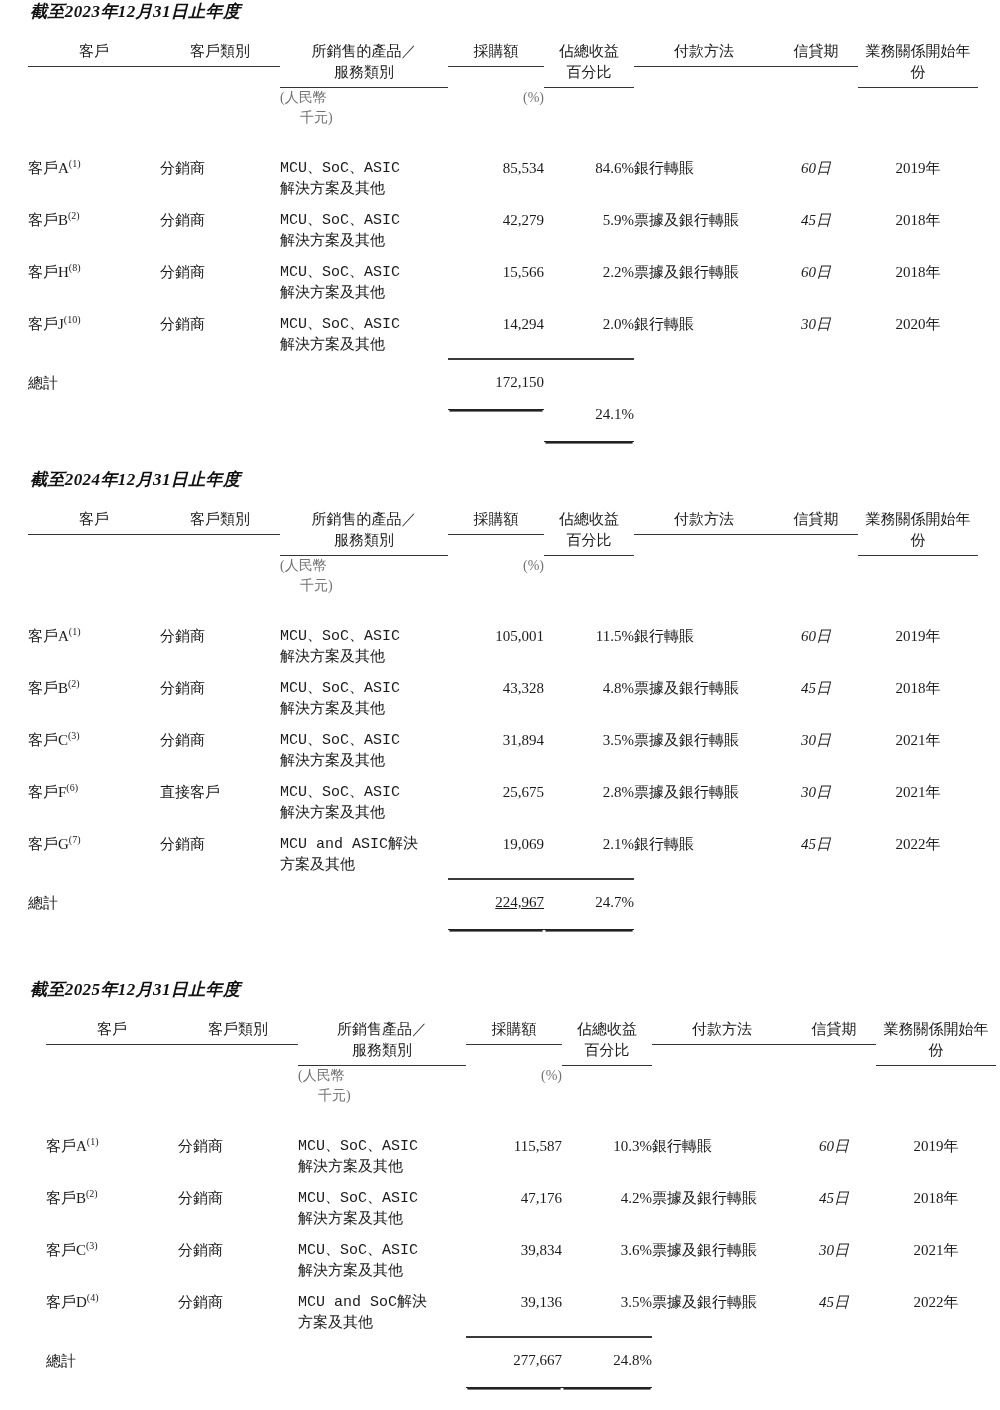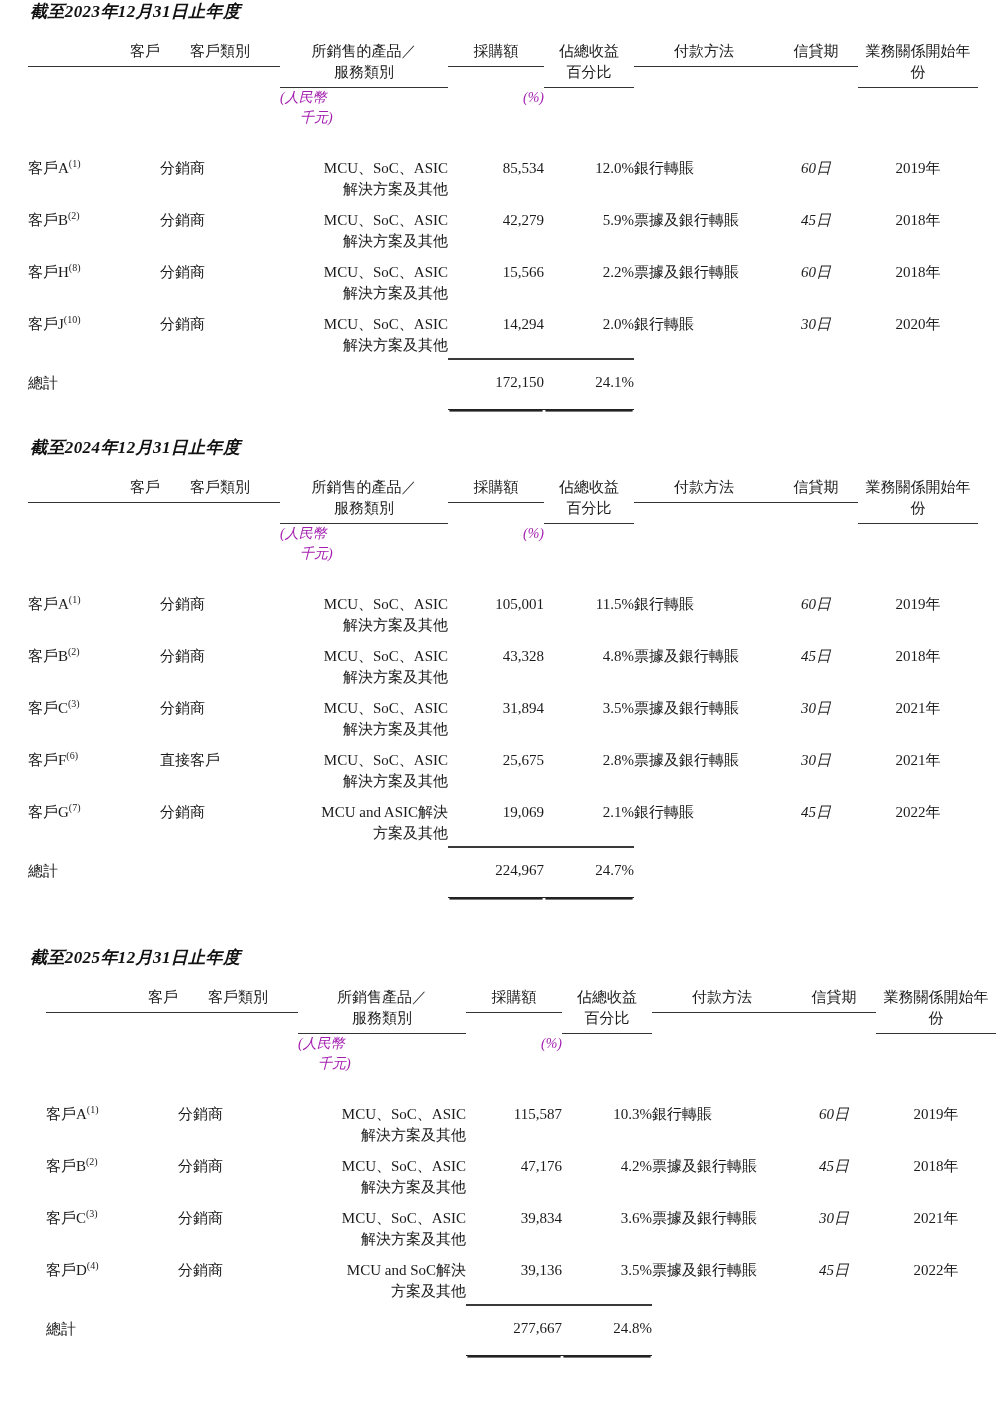--- a/index.html
+++ b/index.html
@@ -56,38 +56,37 @@
     font-weight: bold;
     font-size: 15px;
     line-height: 21px;
     padding-bottom: 3px;
   }
   .hd-inner {
     display: block;
     border-bottom: 1.6px solid #333;
     padding-bottom: 4px;
   }
-  .hd.left .hd-inner { text-align: right; }
+  .hd.left .hd-inner { text-align: center; }
 
   .unit-row td {
-    font-style: italic;
     font-size: 14px;
     line-height: 20px;
-    color: #a21caf;
+    color: #737373;
     padding-top: 3px;
   }
   .unit-left { text-align: left; }
   .unit-right { text-align: right; }
 
   .spacer-row td { height: 22px; }
 
   
   .c-cust   { text-align: left;   padding-left: 2px; }
   .c-type   { text-align: left; }
-  .c-prod   { text-align: right; line-height: 21px; }
+  .c-prod   { text-align: left; line-height: 21px; font-family: Liberation Mono, monospace; }
   .c-amt    { text-align: right;  padding-right: 2px; }
   .c-pct    { text-align: right;  padding-right: 2px; }
   .c-pay    { text-align: left;   padding-left: 4px; }
   .c-credit { text-align: center; font-style: italic; }
   .c-year   { text-align: center; }
 
   tr.data-row td {
     padding-top: 8px;
     padding-bottom: 2px;
     line-height: 21px;
@@ -218,21 +217,21 @@
                 <td></td>
               </tr>
               <tr class="data-row">
                 <td class="c-cust"><span>客戶A</span><sup>(1)</sup></td>
                 <td class="c-type">分銷商</td>
                 <td class="c-prod">
                   <div>MCU、SoC、ASIC</div>
                   <div>解決方案及其他</div>
                 </td>
                 <td class="c-amt">85,534</td>
-                <td class="c-pct">12.0%</td>
+                <td class="c-pct">84.6%</td>
                 <td class="c-pay">銀行轉賬</td>
                 <td class="c-credit">60日</td>
                 <td class="c-year">2019年</td>
               </tr>
               <tr class="data-row">
                 <td class="c-cust"><span>客戶B</span><sup>(2)</sup></td>
                 <td class="c-type">分銷商</td>
                 <td class="c-prod">
                   <div>MCU、SoC、ASIC</div>
                   <div>解決方案及其他</div>
@@ -281,21 +280,21 @@
                 </td>
                 <td></td>
                 <td></td>
                 <td></td>
               </tr>
               <tr class="total-row">
                 <td class="total-label">總計</td>
                 <td></td>
                 <td></td>
                 <td class="c-amt"><span class="dbl" style="text-align: right;">172,150</span></td>
-                <td class="c-pct"><span class="dbl" style="text-align: right;">24.1%</span></td>
+                <td class="c-pct"><span class="dbl" style="text-align: right; margin-top: 32px;">24.1%</span></td>
                 <td></td>
                 <td></td>
                 <td></td>
               </tr>
             </tbody>
           </table>
         </div>
         <div class="gap-small"></div>
       </div>
       <div class="section">
@@ -459,21 +458,21 @@
                   <span class="rule"></span>
                 </td>
                 <td></td>
                 <td></td>
                 <td></td>
               </tr>
               <tr class="total-row">
                 <td class="total-label">總計</td>
                 <td></td>
                 <td></td>
-                <td class="c-amt"><span class="dbl" style="text-align: right;">224,967</span></td>
+                <td class="c-amt"><span class="dbl" style="text-align: right; text-decoration: underline;">224,967</span></td>
                 <td class="c-pct"><span class="dbl" style="text-align: right;">24.7%</span></td>
                 <td></td>
                 <td></td>
                 <td></td>
               </tr>
             </tbody>
           </table>
         </div>
         <div class="gap-med"></div>
       </div>

